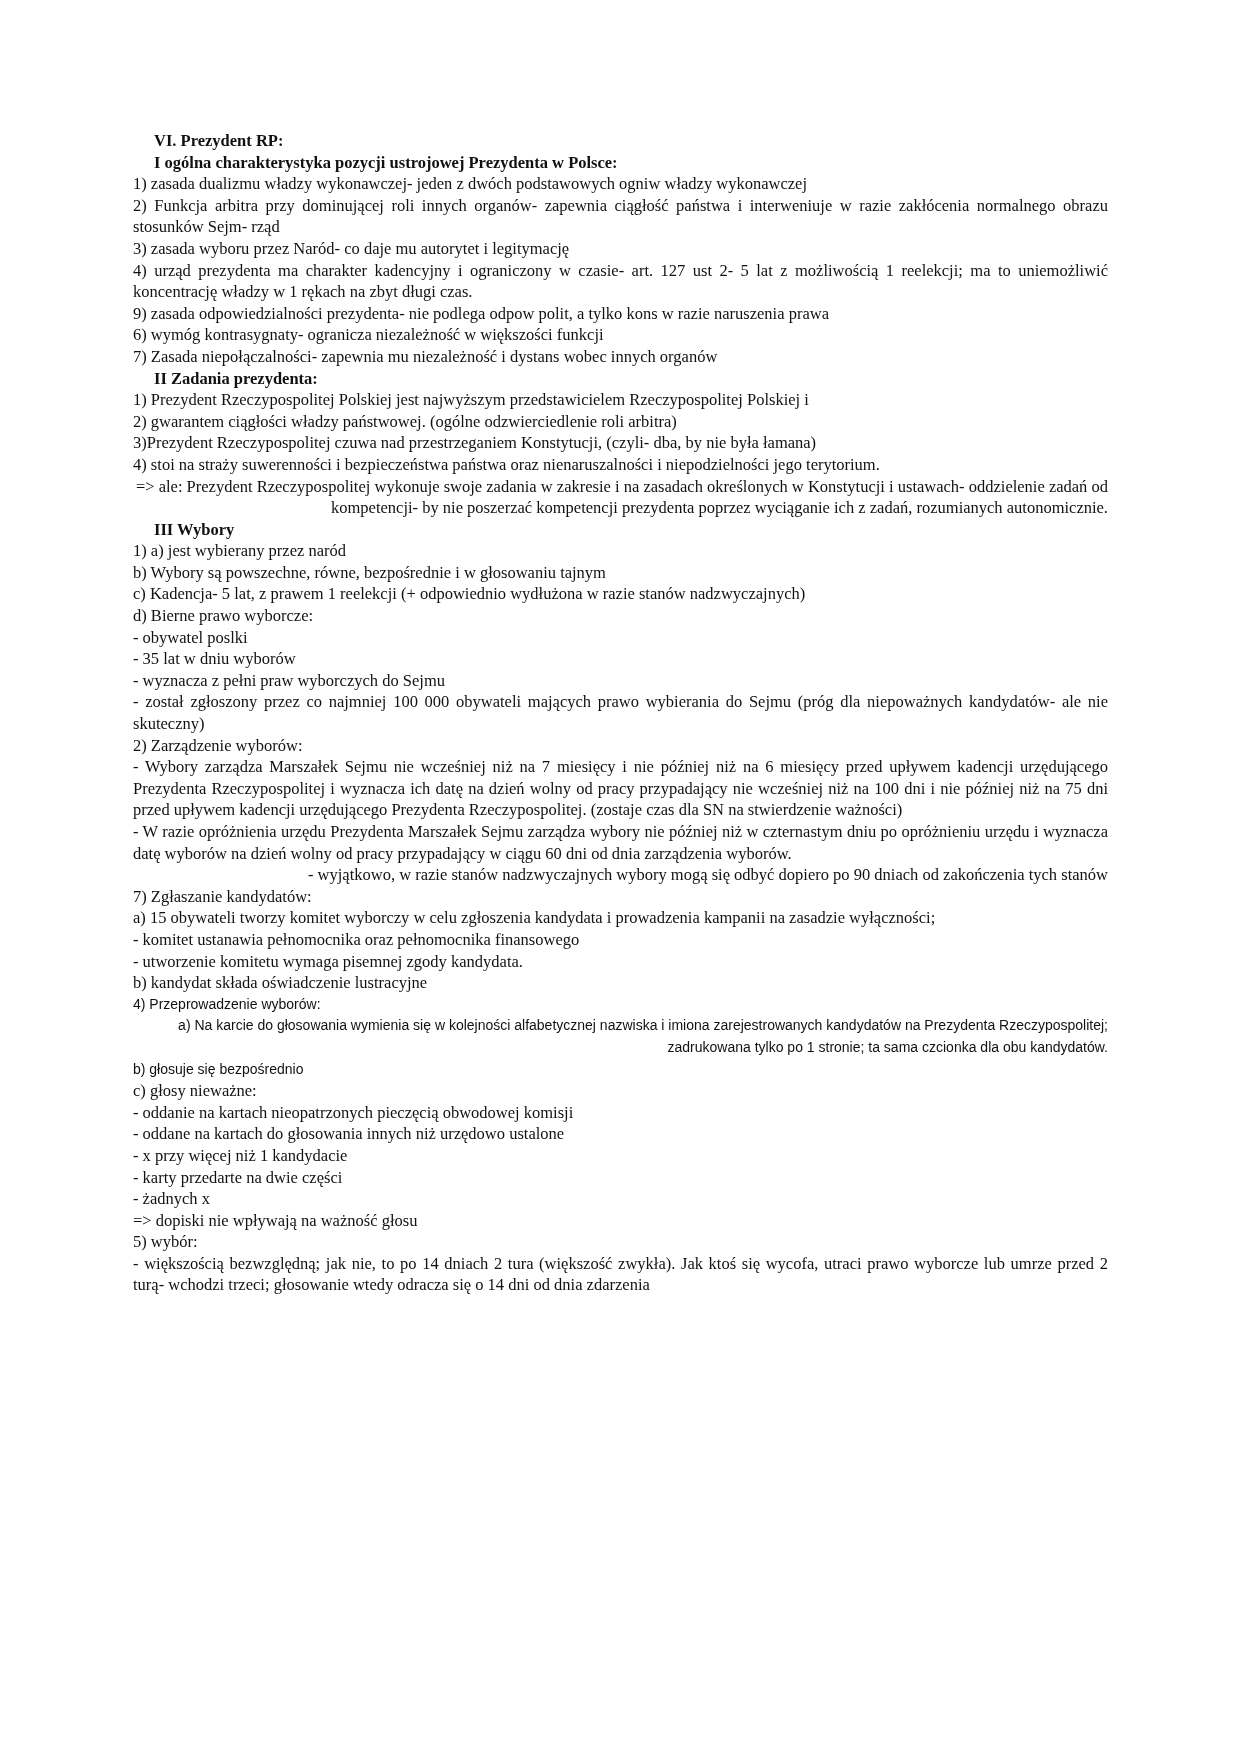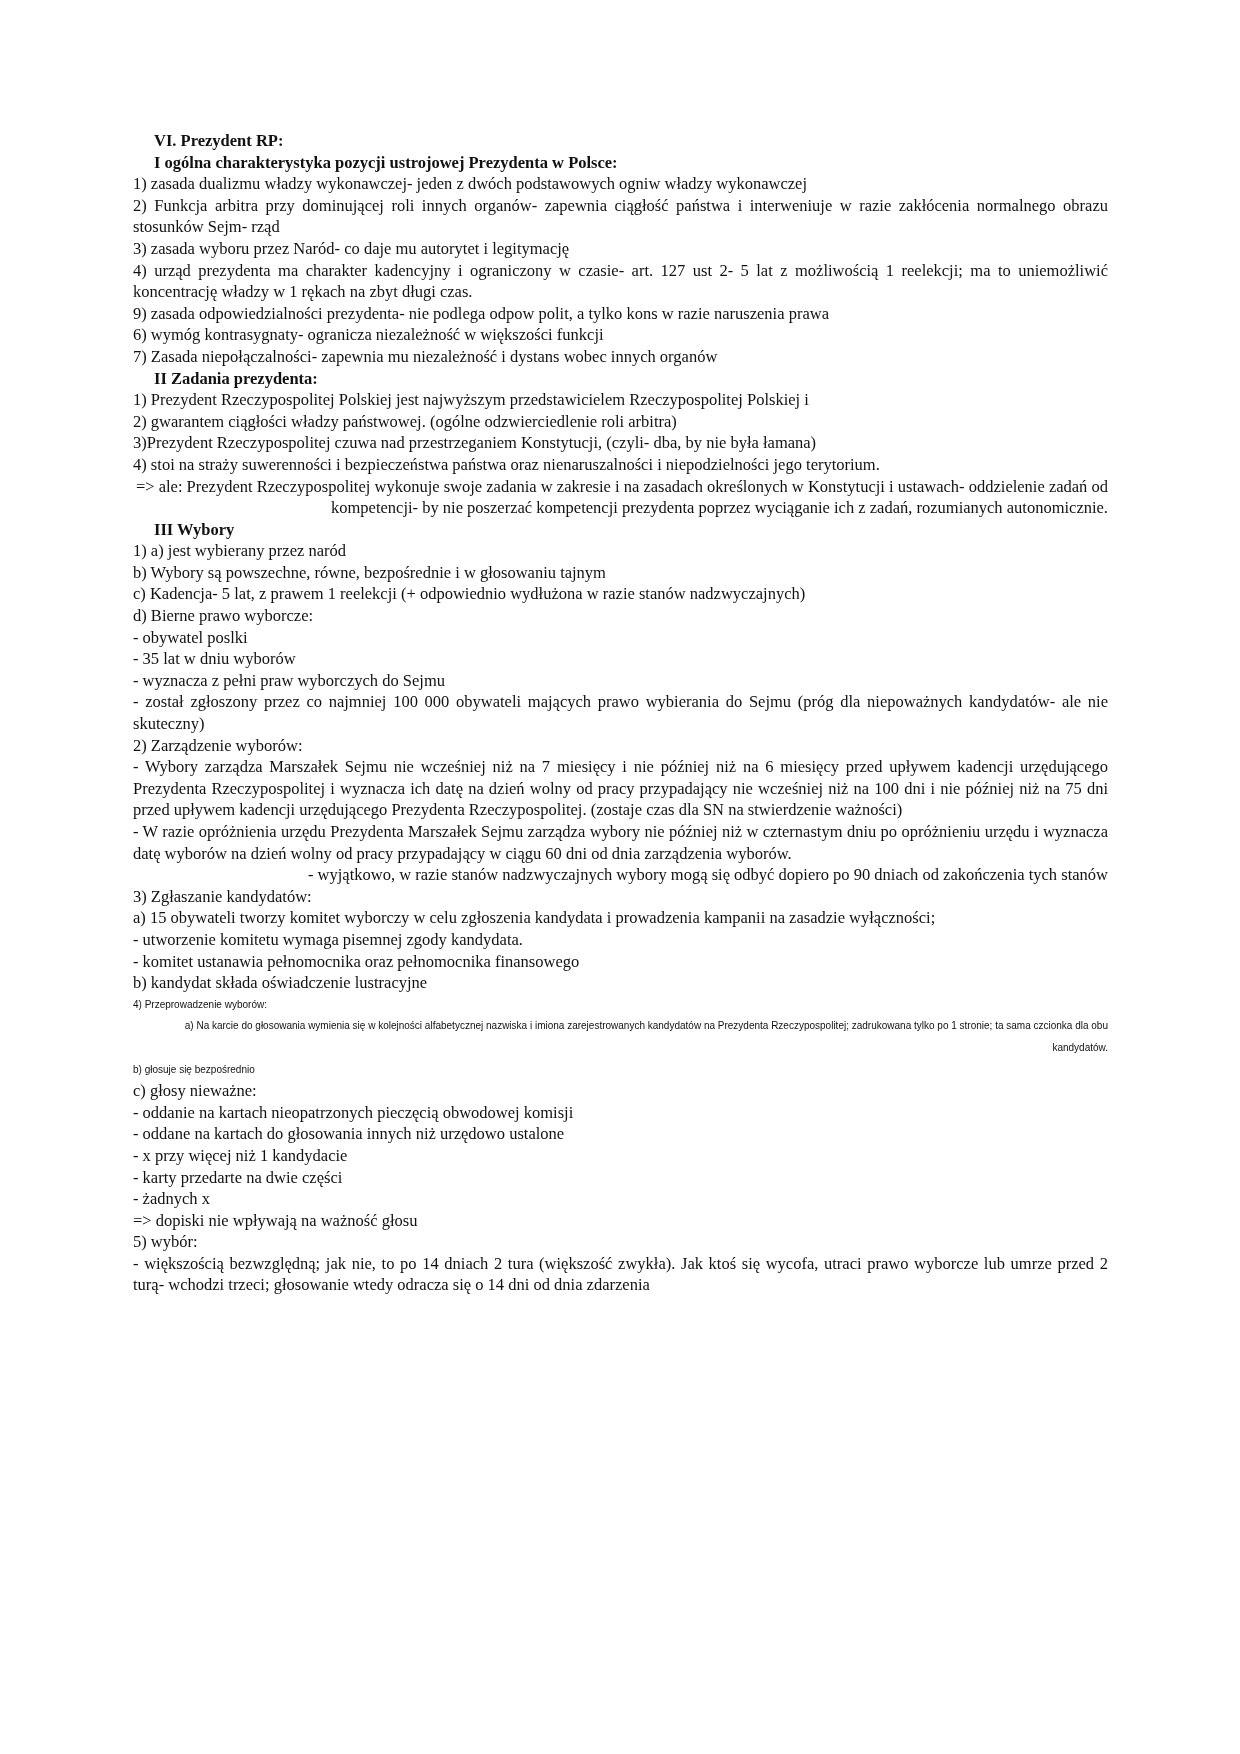--- a/index.html
+++ b/index.html
@@ -26,21 +26,21 @@
   .para {
     margin: 0;
     padding: 0;
     text-align: justify;
   }
   .para.left {
     text-align: right;
   }
   .para.sans {
     font-family: "Liberation Sans", "DejaVu Sans", sans-serif;
-    font-size: 10px;
+    font-size: 14px;
   }
   .bold {
     font-weight: bold;
     margin-left: 21px;
   }
   .underline {
   }
 </style>
 </head>
 <body>
@@ -68,24 +68,24 @@
       <p class="para"><span>c) Kadencja- 5 lat, z prawem 1 reelekcji (+ odpowiednio wydłużona w razie stanów nadzwyczajnych)</span></p>
       <p class="para"><span>d) Bierne prawo wyborcze:</span></p>
       <p class="para"><span>- obywatel poslki</span></p>
       <p class="para"><span>- 35 lat w dniu wyborów</span></p>
       <p class="para"><span>- wyznacza z pełni praw wyborczych do Sejmu</span></p>
       <p class="para"><span>- został zgłoszony przez co najmniej 100 000 obywateli mających prawo wybierania do Sejmu (próg dla niepoważnych kandydatów- ale nie skuteczny)</span></p>
       <p class="para"><span>2) Zarządzenie wyborów:</span></p>
       <p class="para"><span>- Wybory zarządza Marszałek Sejmu nie wcześniej niż na 7 miesięcy i nie później niż na 6 miesięcy przed upływem kadencji urzędującego Prezydenta Rzeczypospolitej i wyznacza ich datę na dzień wolny od pracy przypadający nie wcześniej niż na 100 dni i nie później niż na 75 dni </span><span class="underline">przed upływem kadencji </span><span>urzędującego Prezydenta Rzeczypospolitej. (zostaje czas dla SN na stwierdzenie ważności)</span></p>
       <p class="para"><span>- W razie opróżnienia urzędu Prezydenta Marszałek Sejmu zarządza wybory nie później niż w czternastym dniu po opróżnieniu urzędu i wyznacza datę wyborów na dzień wolny od pracy przypadający w ciągu 60 dni od dnia zarządzenia wyborów.</span></p>
       <p class="para left"><span>- wyjątkowo, w razie stanów nadzwyczajnych wybory mogą się odbyć dopiero po 90 dniach od zakończenia tych stanów</span></p>
-      <p class="para"><span>3) Zgłaszanie kandydatów:</span></p>
+      <p class="para"><span>7) Zgłaszanie kandydatów:</span></p>
       <p class="para"><span>a) 15 obywateli tworzy komitet wyborczy w celu zgłoszenia kandydata i prowadzenia kampanii na zasadzie wyłączności;</span></p>
+      <p class="para"><span>- komitet ustanawia pełnomocnika oraz pełnomocnika finansowego</span></p>
       <p class="para"><span>- utworzenie komitetu wymaga pisemnej zgody kandydata.</span></p>
-      <p class="para"><span>- komitet ustanawia pełnomocnika oraz pełnomocnika finansowego</span></p>
       <p class="para"><span>b) kandydat składa oświadczenie lustracyjne</span></p>
       <p class="para sans"><span>4) Przeprowadzenie wyborów:</span></p>
       <p class="para left sans"><span>a) Na karcie do głosowania wymienia się w kolejności alfabetycznej nazwiska i imiona zarejestrowanych kandydatów na Prezydenta Rzeczypospolitej; zadrukowana tylko po 1 stronie; ta sama czcionka dla obu kandydatów.</span></p>
       <p class="para sans"><span>b) głosuje się bezpośrednio</span></p>
       <p class="para"><span>c) głosy nieważne:</span></p>
       <p class="para"><span>- oddanie na kartach nieopatrzonych pieczęcią obwodowej komisji</span></p>
       <p class="para"><span>- oddane na kartach do głosowania innych niż urzędowo ustalone</span></p>
       <p class="para"><span>- x przy więcej niż 1 kandydacie</span></p>
       <p class="para"><span>- karty przedarte na dwie części</span></p>
       <p class="para"><span>- żadnych x</span></p>

